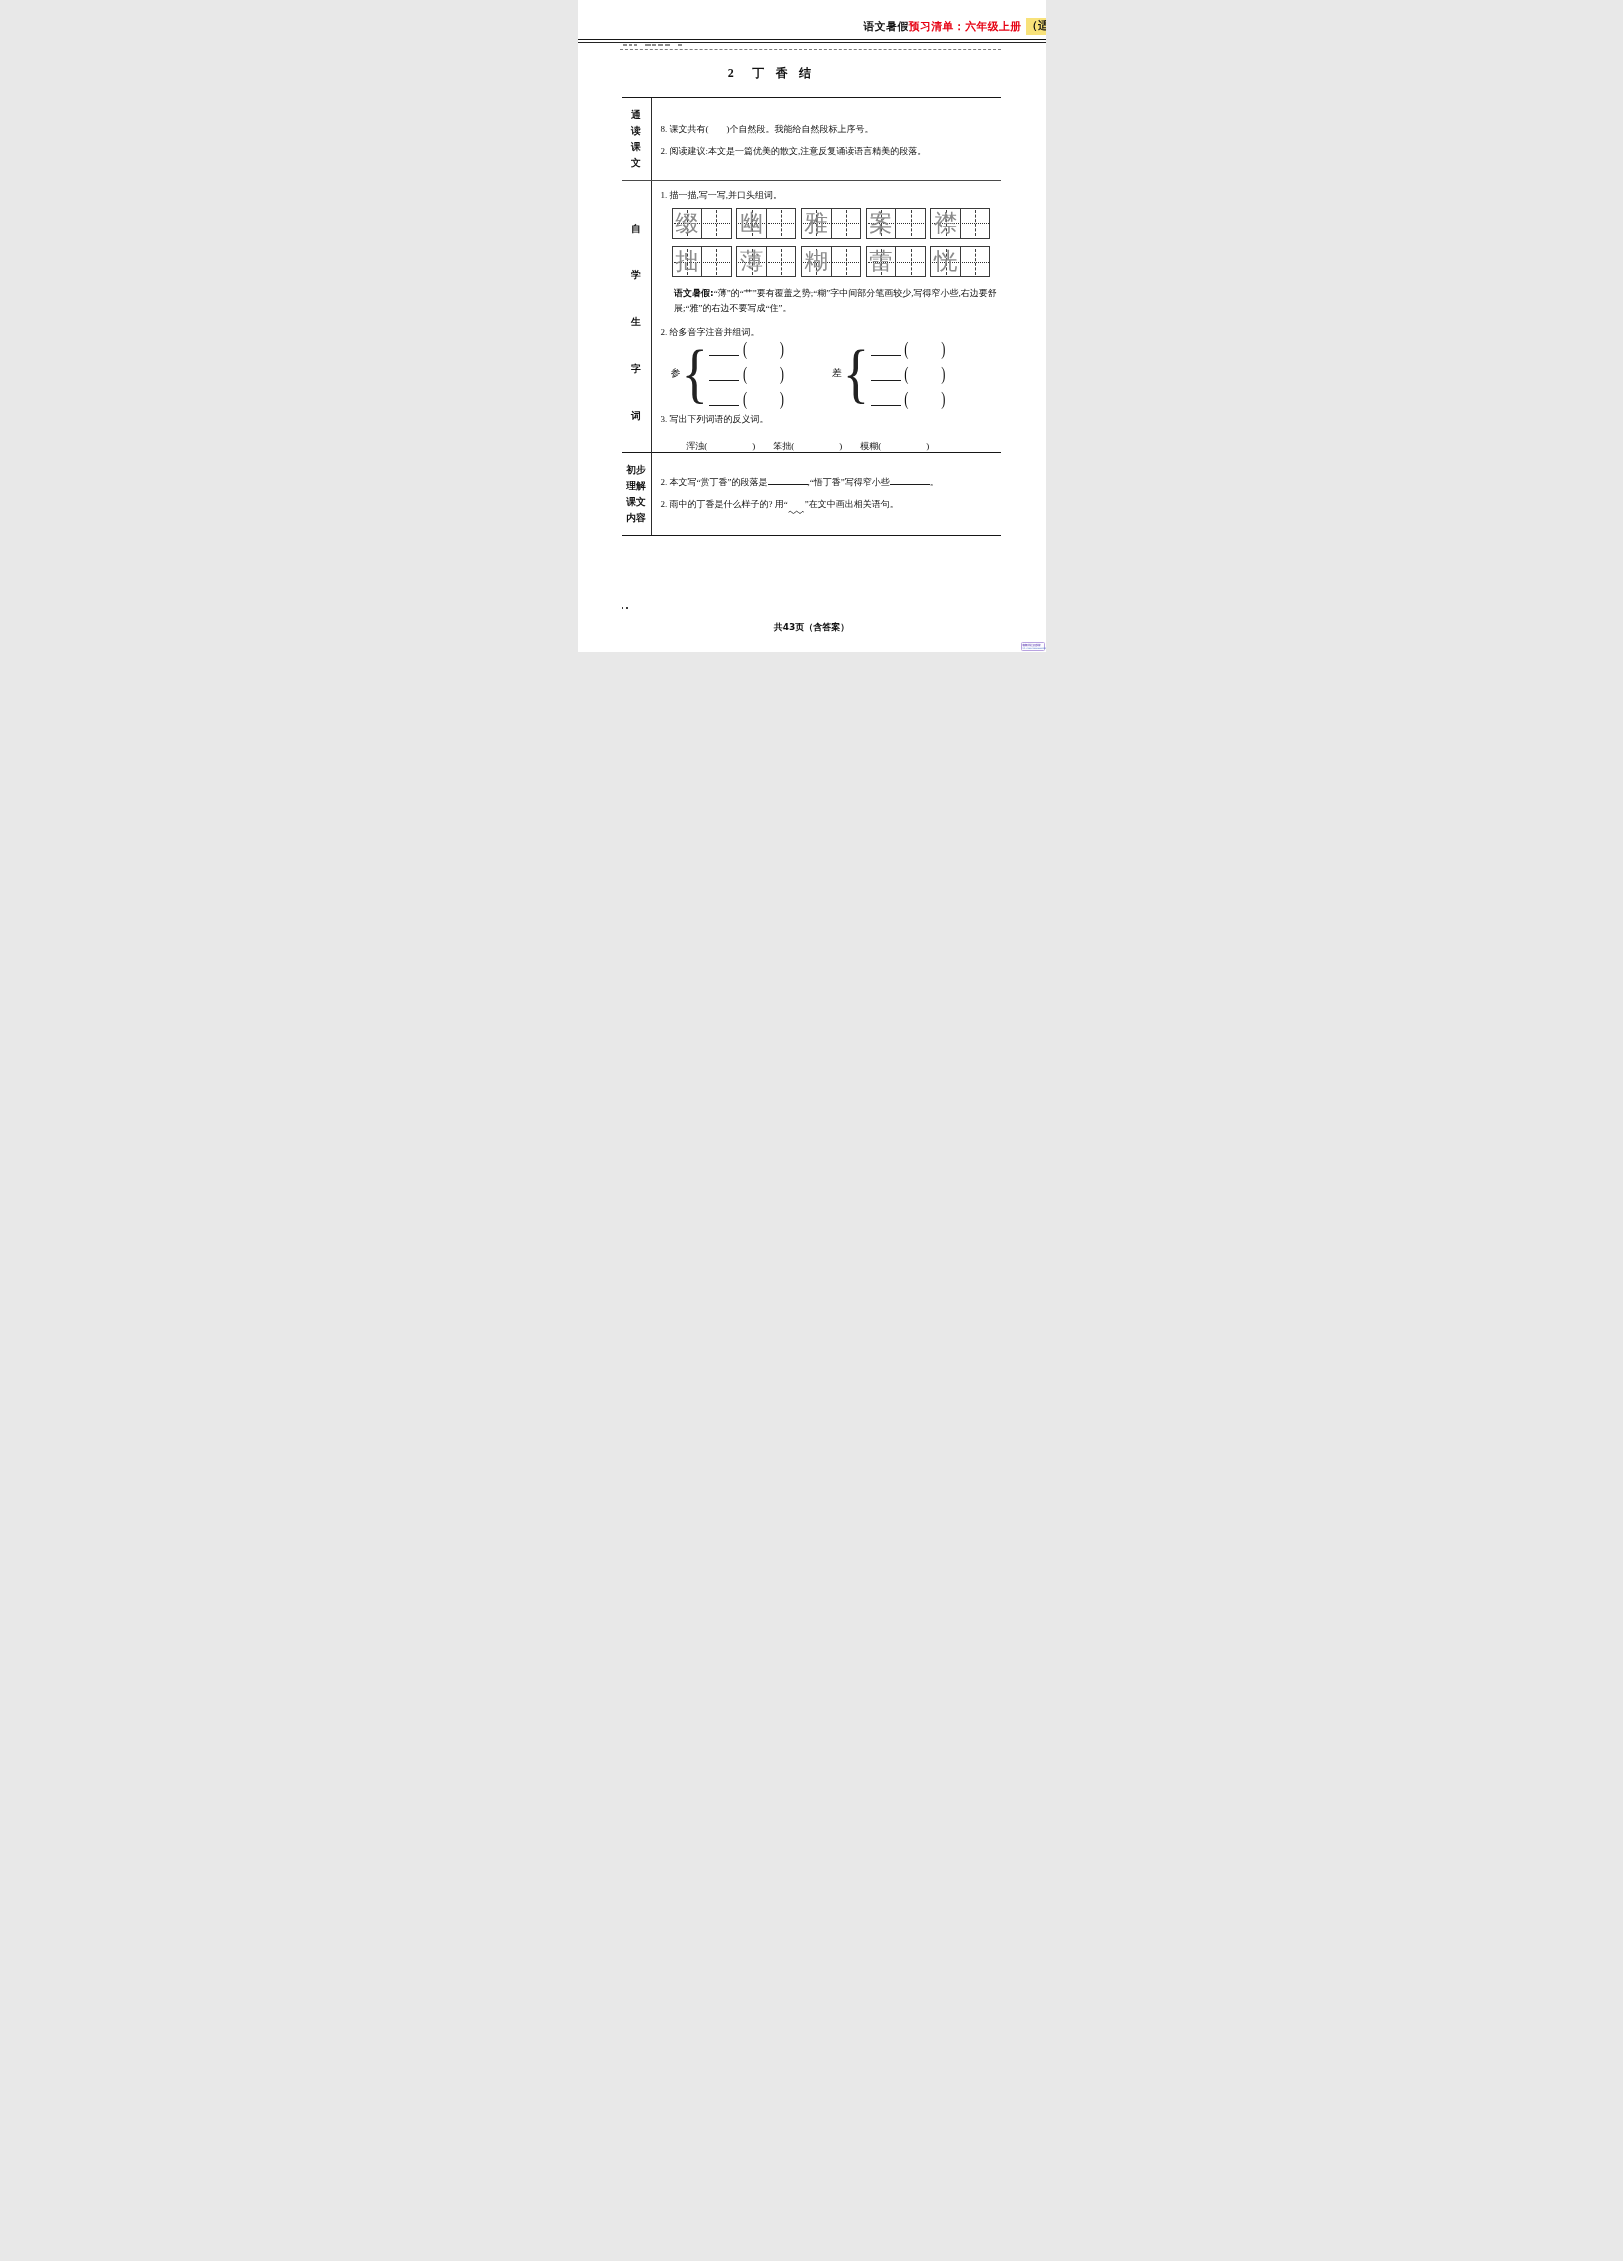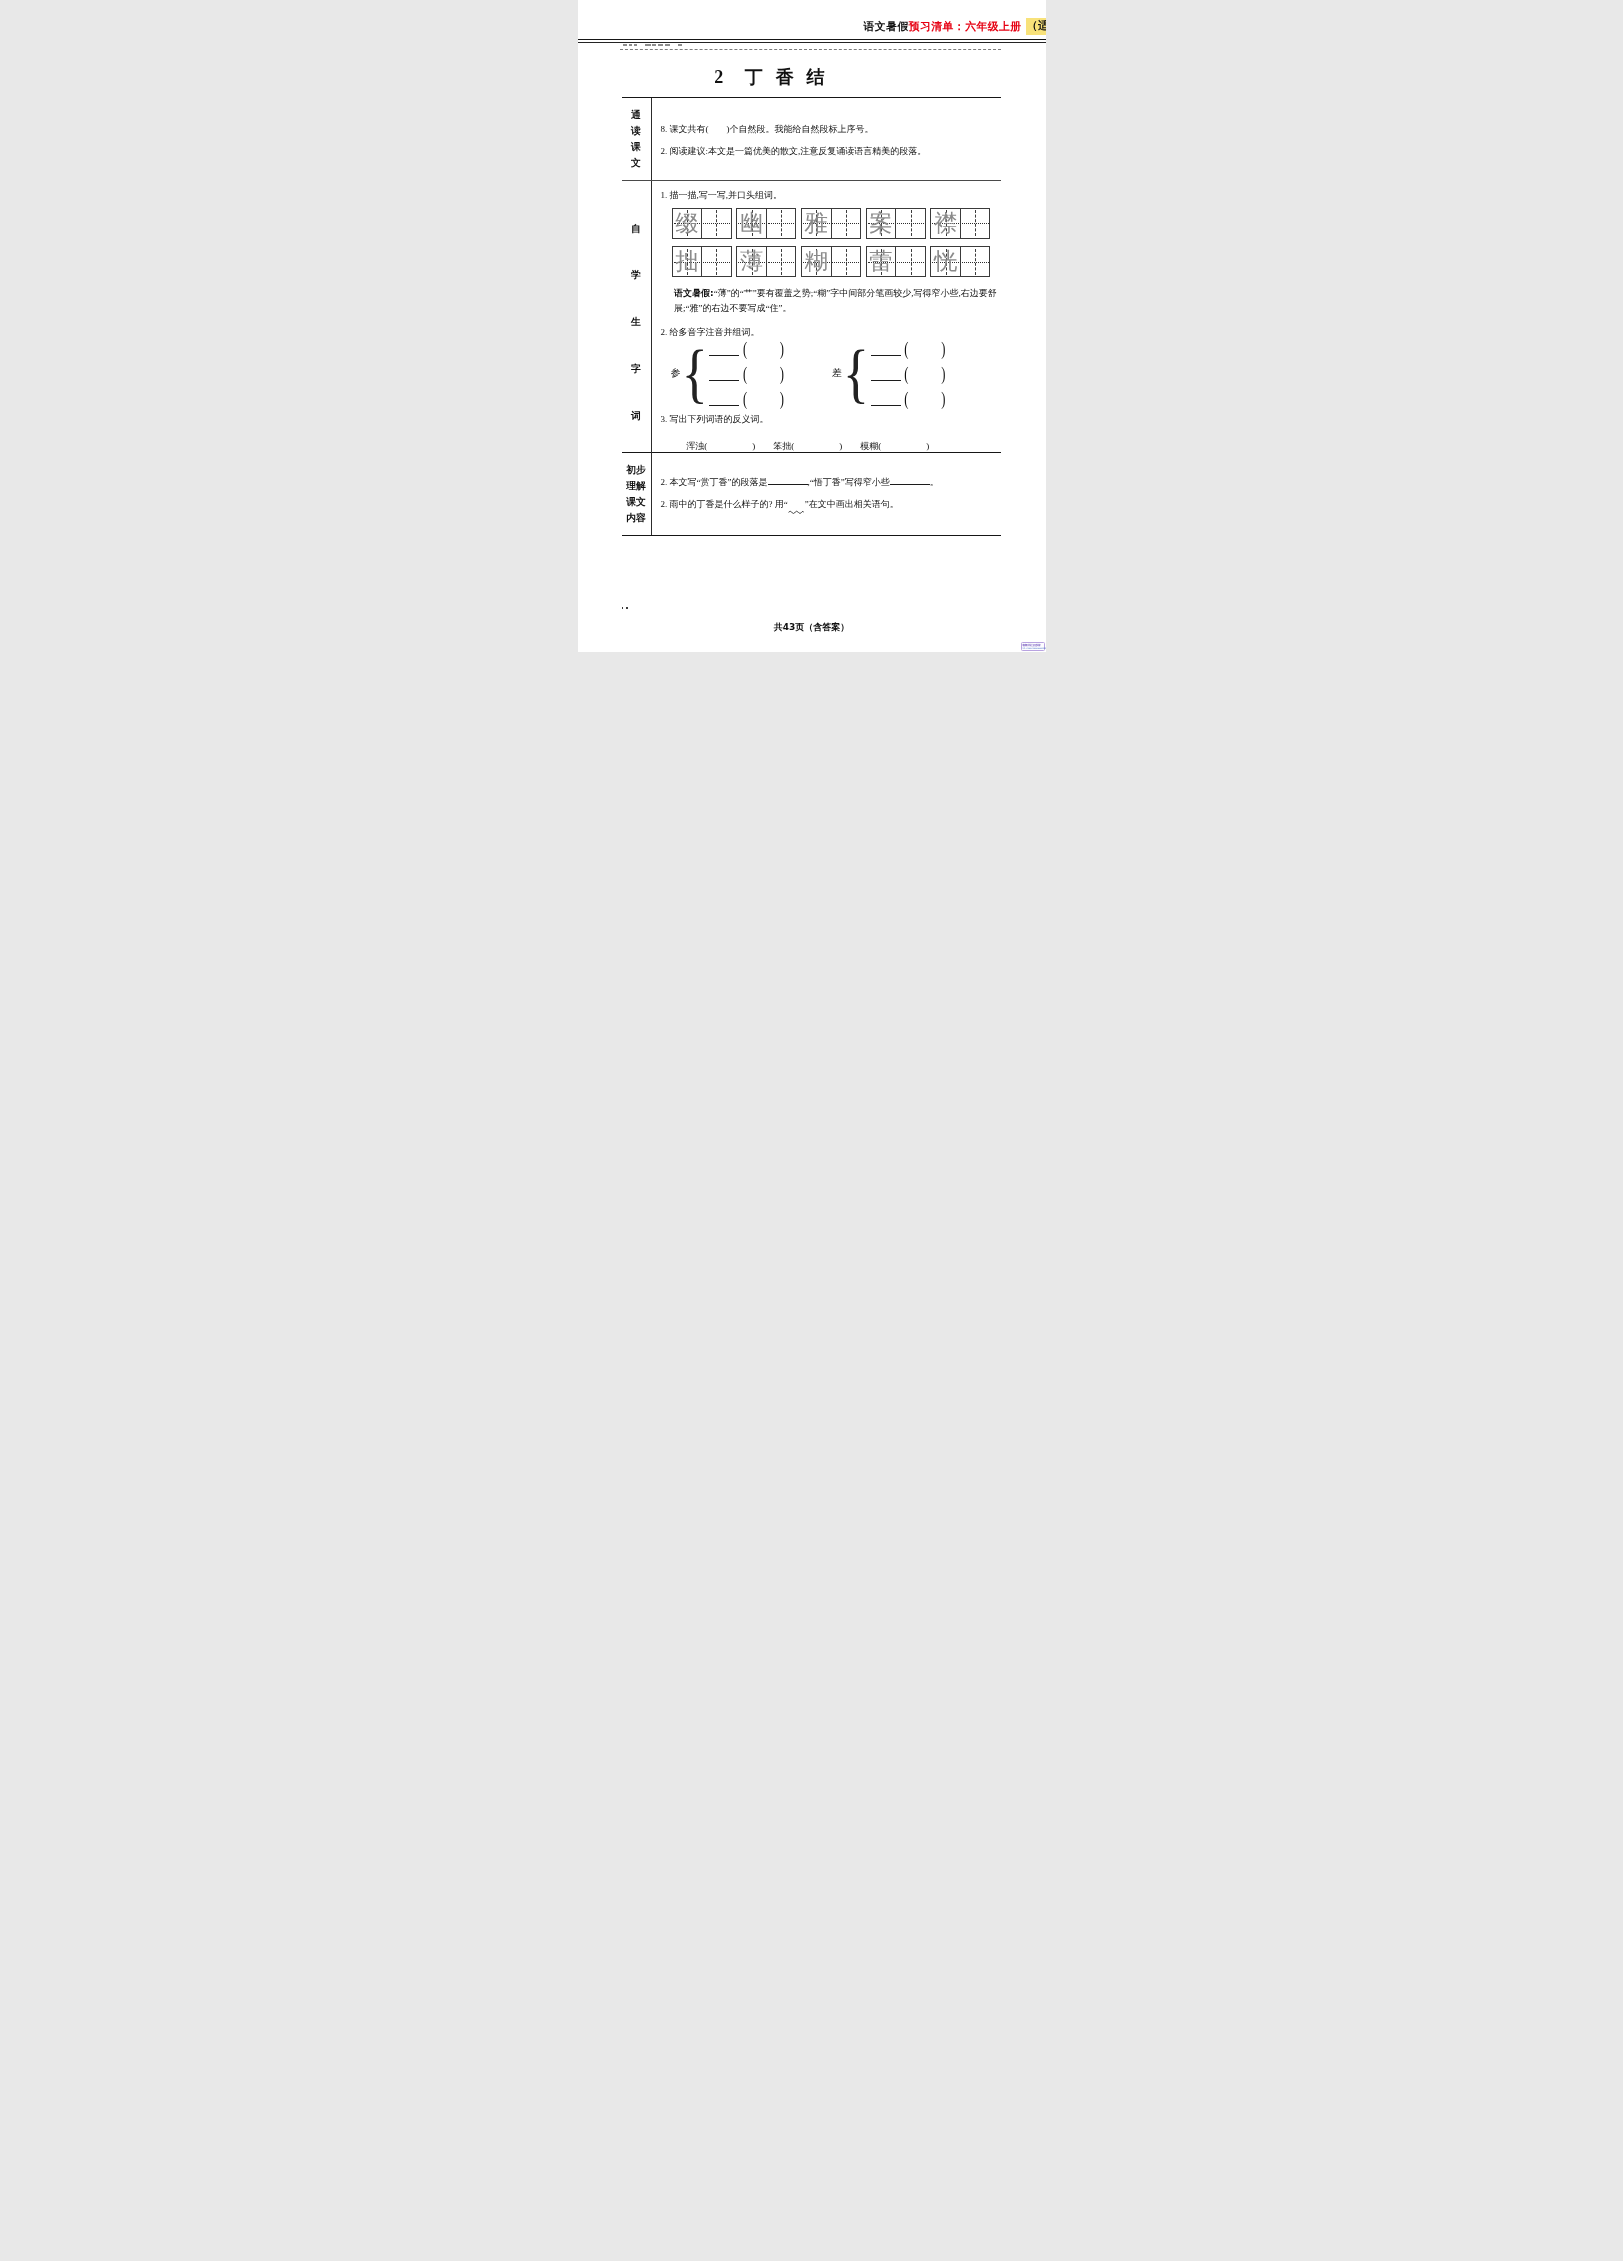--- a/index.html
+++ b/index.html
@@ -19,21 +19,21 @@
   .frag-row{position:absolute;top:44px;left:45px;display:flex;align-items:flex-start;}
   .frag-row i{display:block;height:1.9px;background:#8d8d8d;margin-right:1.9px;}
   .frag-a{width:4.2px;} .frag-b{width:3.3px;} .frag-c{width:3.3px;margin-right:7.5px !important;}
   .frag-d{width:6px;} .frag-e{width:3.7px;} .frag-f{width:4.7px;} .frag-g{width:5.1px;margin-right:8.4px !important;}
   .frag-h{width:4.2px;}
 
   .dashed-rule{position:absolute;top:49px;left:42px;width:381px;border-top:1.4px dashed #7d7d7d;}
 
   
   .lesson-title{position:absolute;top:65px;left:0;width:388px;text-align:center;
-                font-size:18px;font-weight:bold;letter-spacing:4.2px;white-space:pre-wrap;}
+                font-size:12px;font-weight:bold;letter-spacing:4.2px;white-space:pre-wrap;}
 
   
   .worksheet{position:absolute;top:97px;left:44px;width:379px;
              border-top:1.4px solid #161616;border-bottom:1.9px solid #161616;}
   .trow{display:grid;grid-template-columns:30px 1fr;box-sizing:border-box;}
   .trow-2{border-top:0.9px solid #4a4a4a;}
   .trow-3,.trow-4{border-top:1.4px solid #161616;}
   .r1{height:82px;} .r2{height:272px;} .r3{height:83px;} .r4{height:56px;}
 
   .row-label{border-right:0.9px solid #2c2c2c;display:flex;flex-direction:column;

